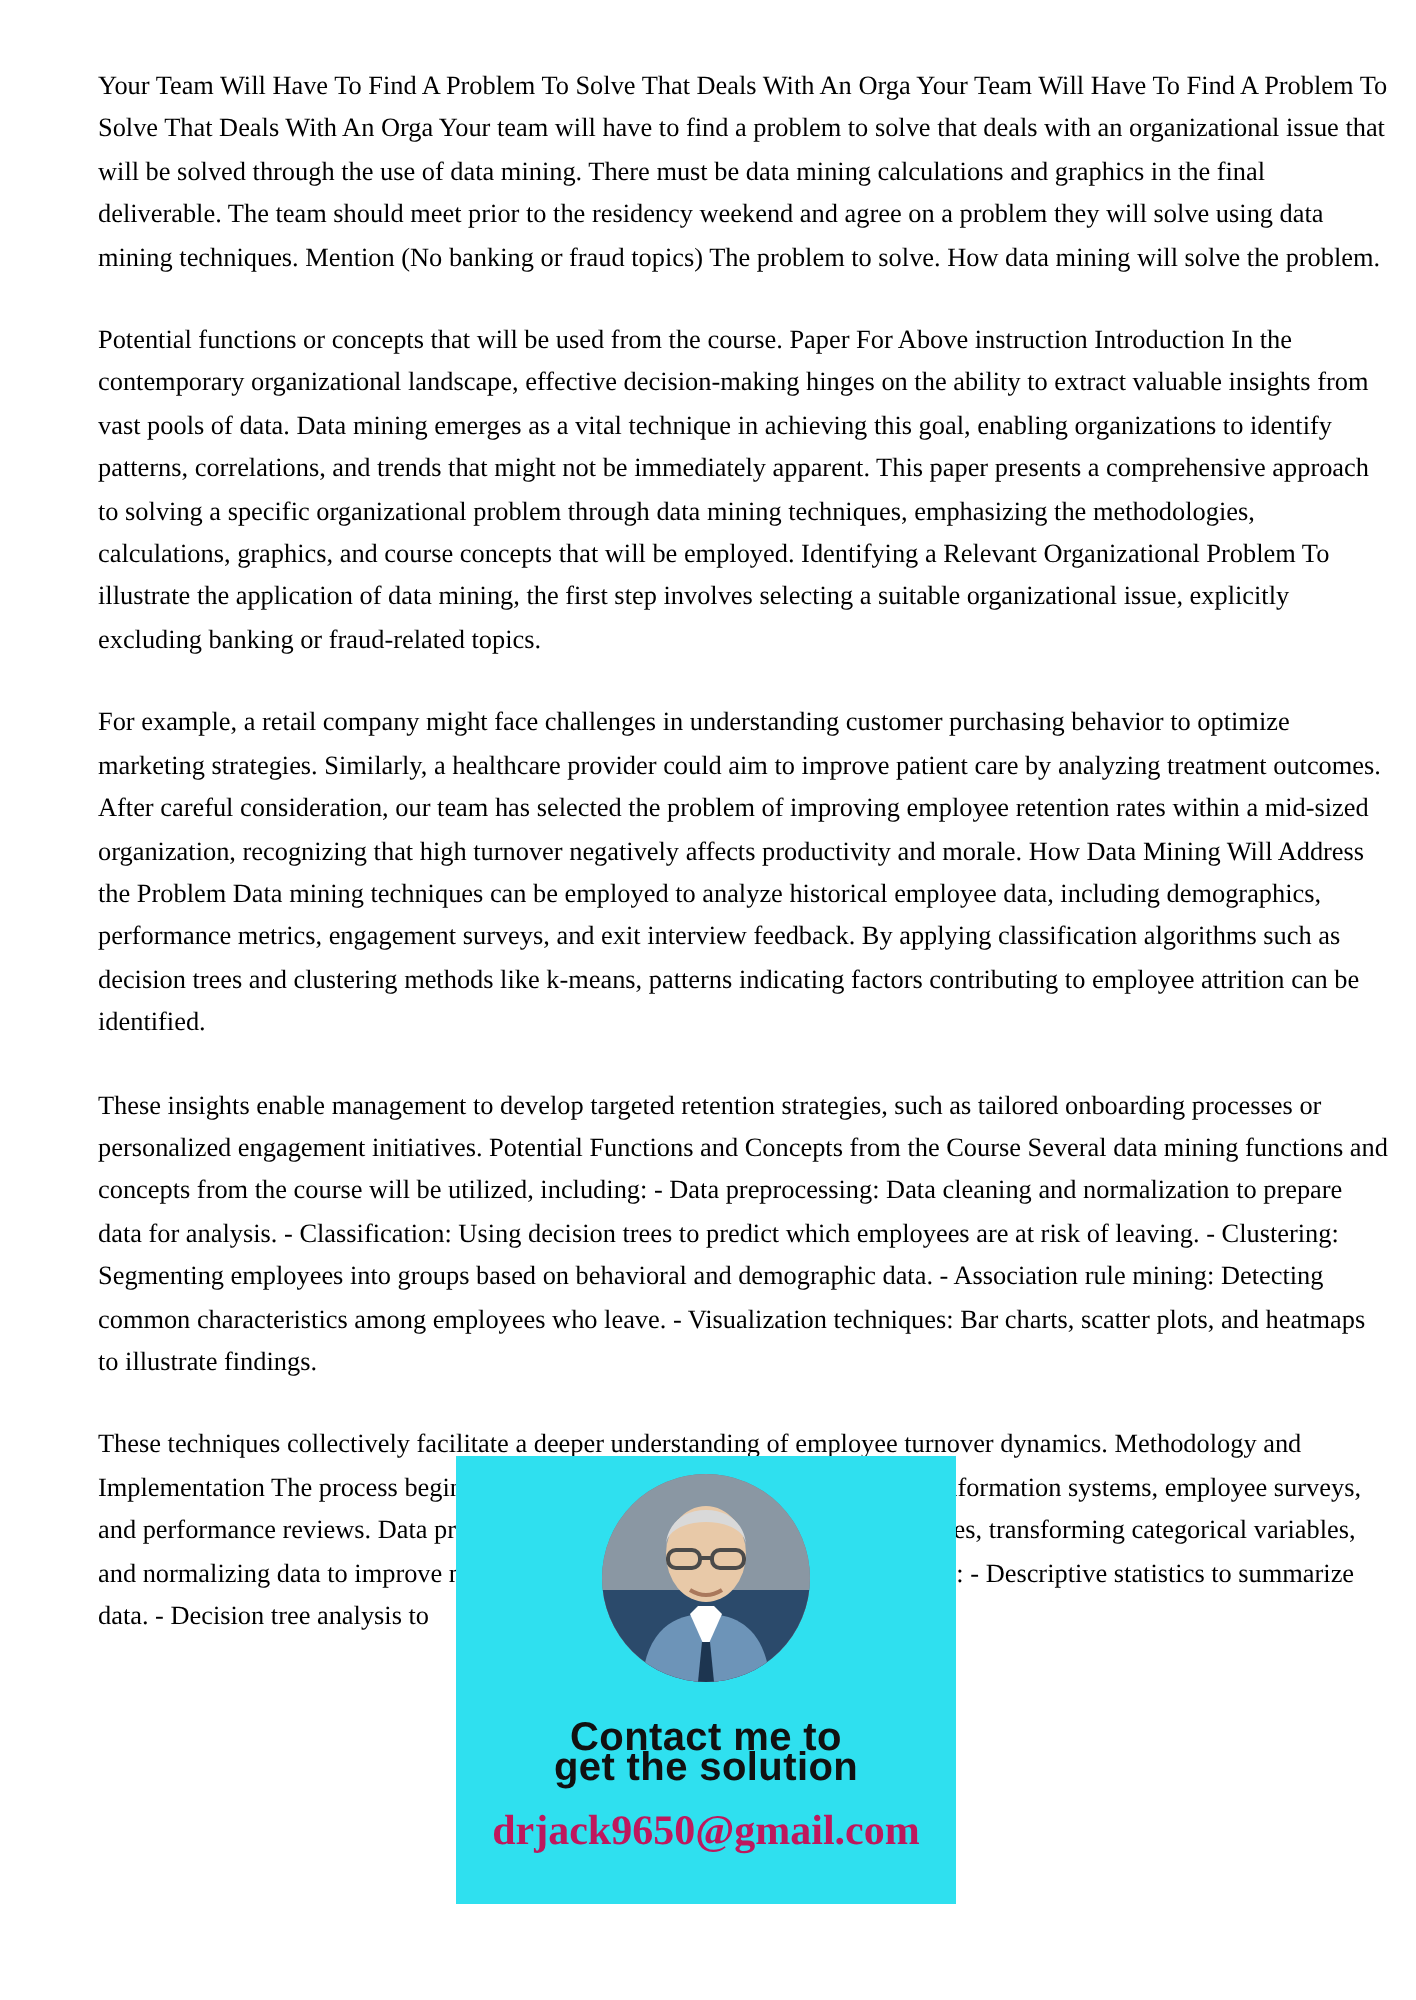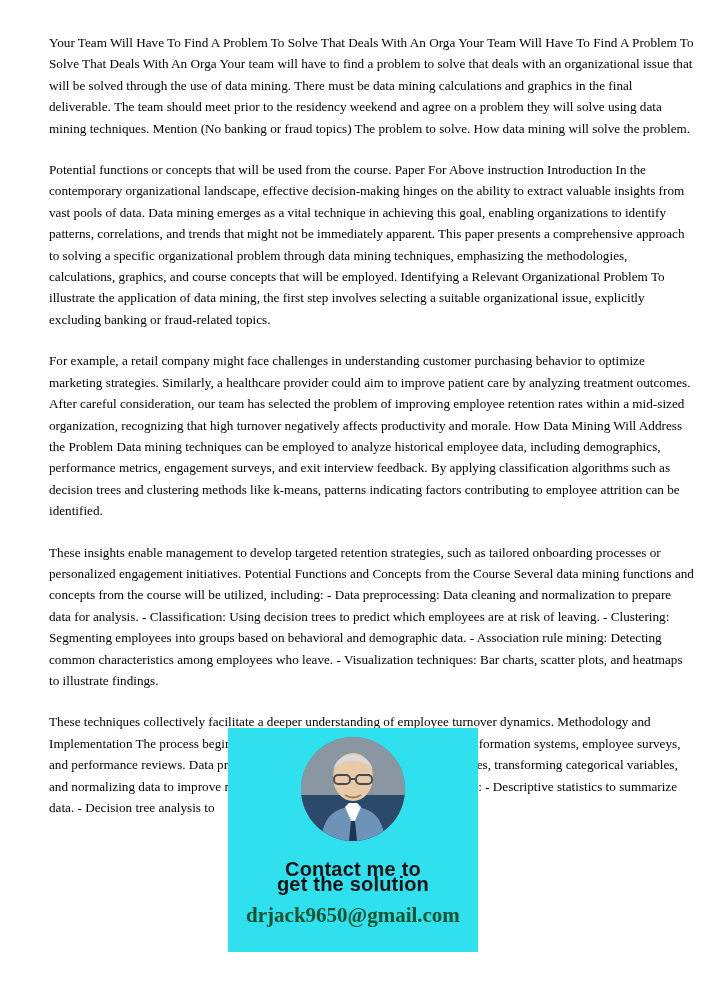--- a/index.html
+++ b/index.html
@@ -81,21 +81,21 @@
   .overlay-line1 { top: 118px; margin-top: 12px; }
   .overlay-line2 { top: 145px; }
   .overlay-email {
     position: absolute;
     left: 0;
     top: 175px;
     width: 250px;
     font-family: "Liberation Serif", serif;
     font-size: 21px;
     font-weight: bold;
-    color: #14532d;
+    color: #be185d;
   }
 </style>
 </head>
 <body>
 
 <div class="page">
 
   <div class="doc-body">
     <p class="para">Your Team Will Have To Find A Problem To Solve That Deals With An Orga Your Team Will Have To Find A Problem To Solve That Deals With An Orga Your team will have to find a problem to solve that deals with an organizational issue that will be solved through the use of data mining. There must be data mining calculations and graphics in the final deliverable. The team should meet prior to the residency weekend and agree on a problem they will solve using data mining techniques. Mention (No banking or fraud topics) The problem to solve. How data mining will solve the problem.</p>
     <p class="para">Potential functions or concepts that will be used from the course. Paper For Above instruction Introduction In the contemporary organizational landscape, effective decision-making hinges on the ability to extract valuable insights from vast pools of data. Data mining emerges as a vital technique in achieving this goal, enabling organizations to identify patterns, correlations, and trends that might not be immediately apparent. This paper presents a comprehensive approach to solving a specific organizational problem through data mining techniques, emphasizing the methodologies, calculations, graphics, and course concepts that will be employed. Identifying a Relevant Organizational Problem To illustrate the application of data mining, the first step involves selecting a suitable organizational issue, explicitly excluding banking or fraud-related topics.</p>

